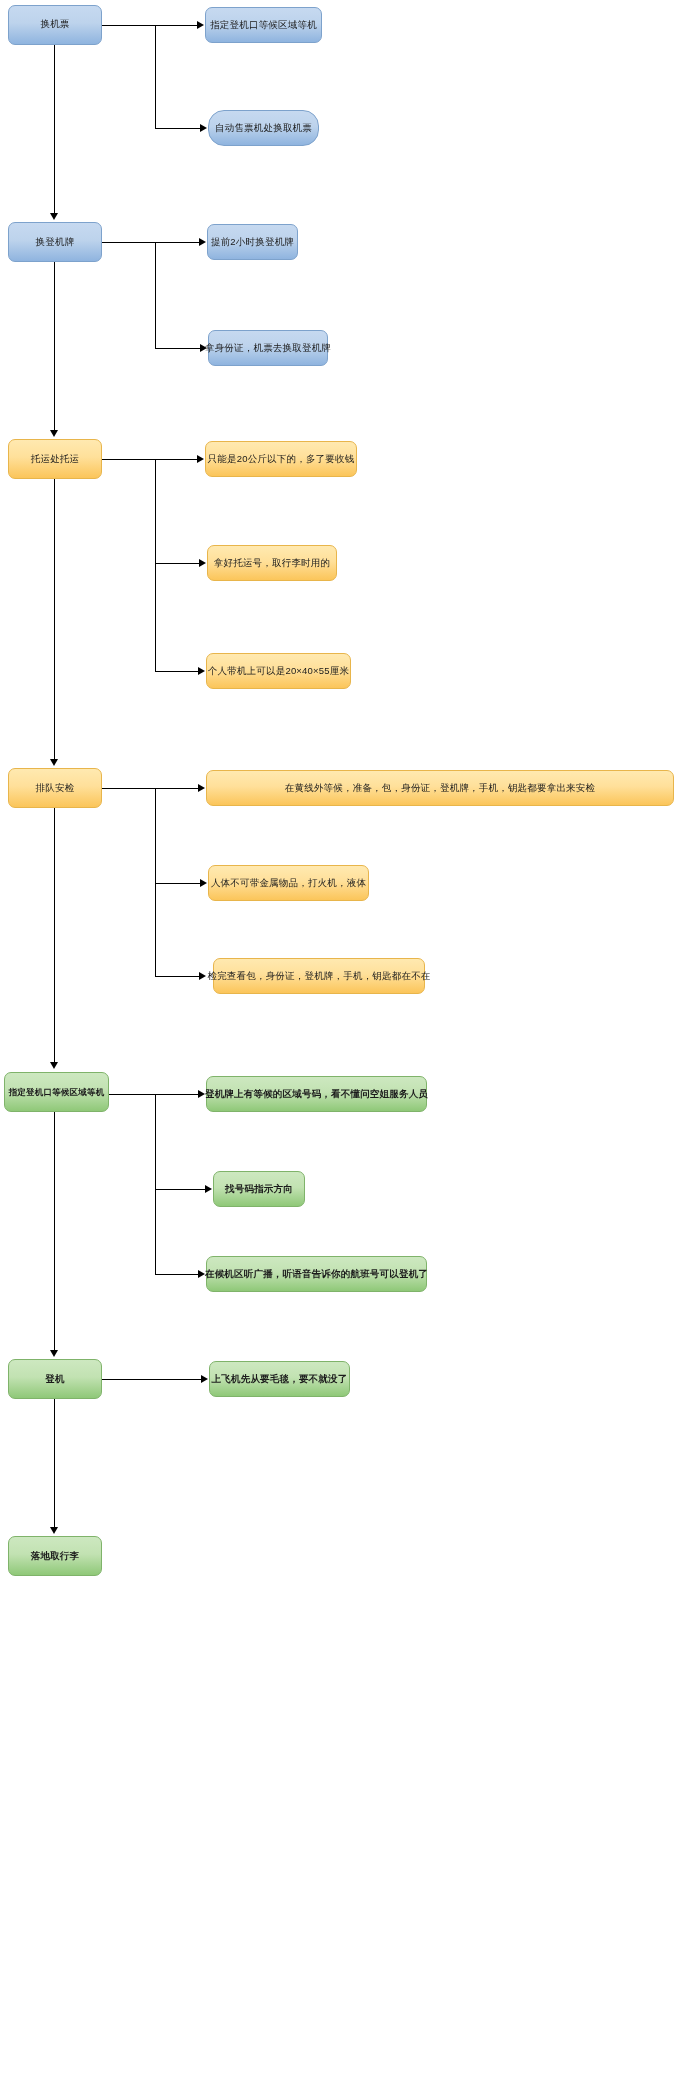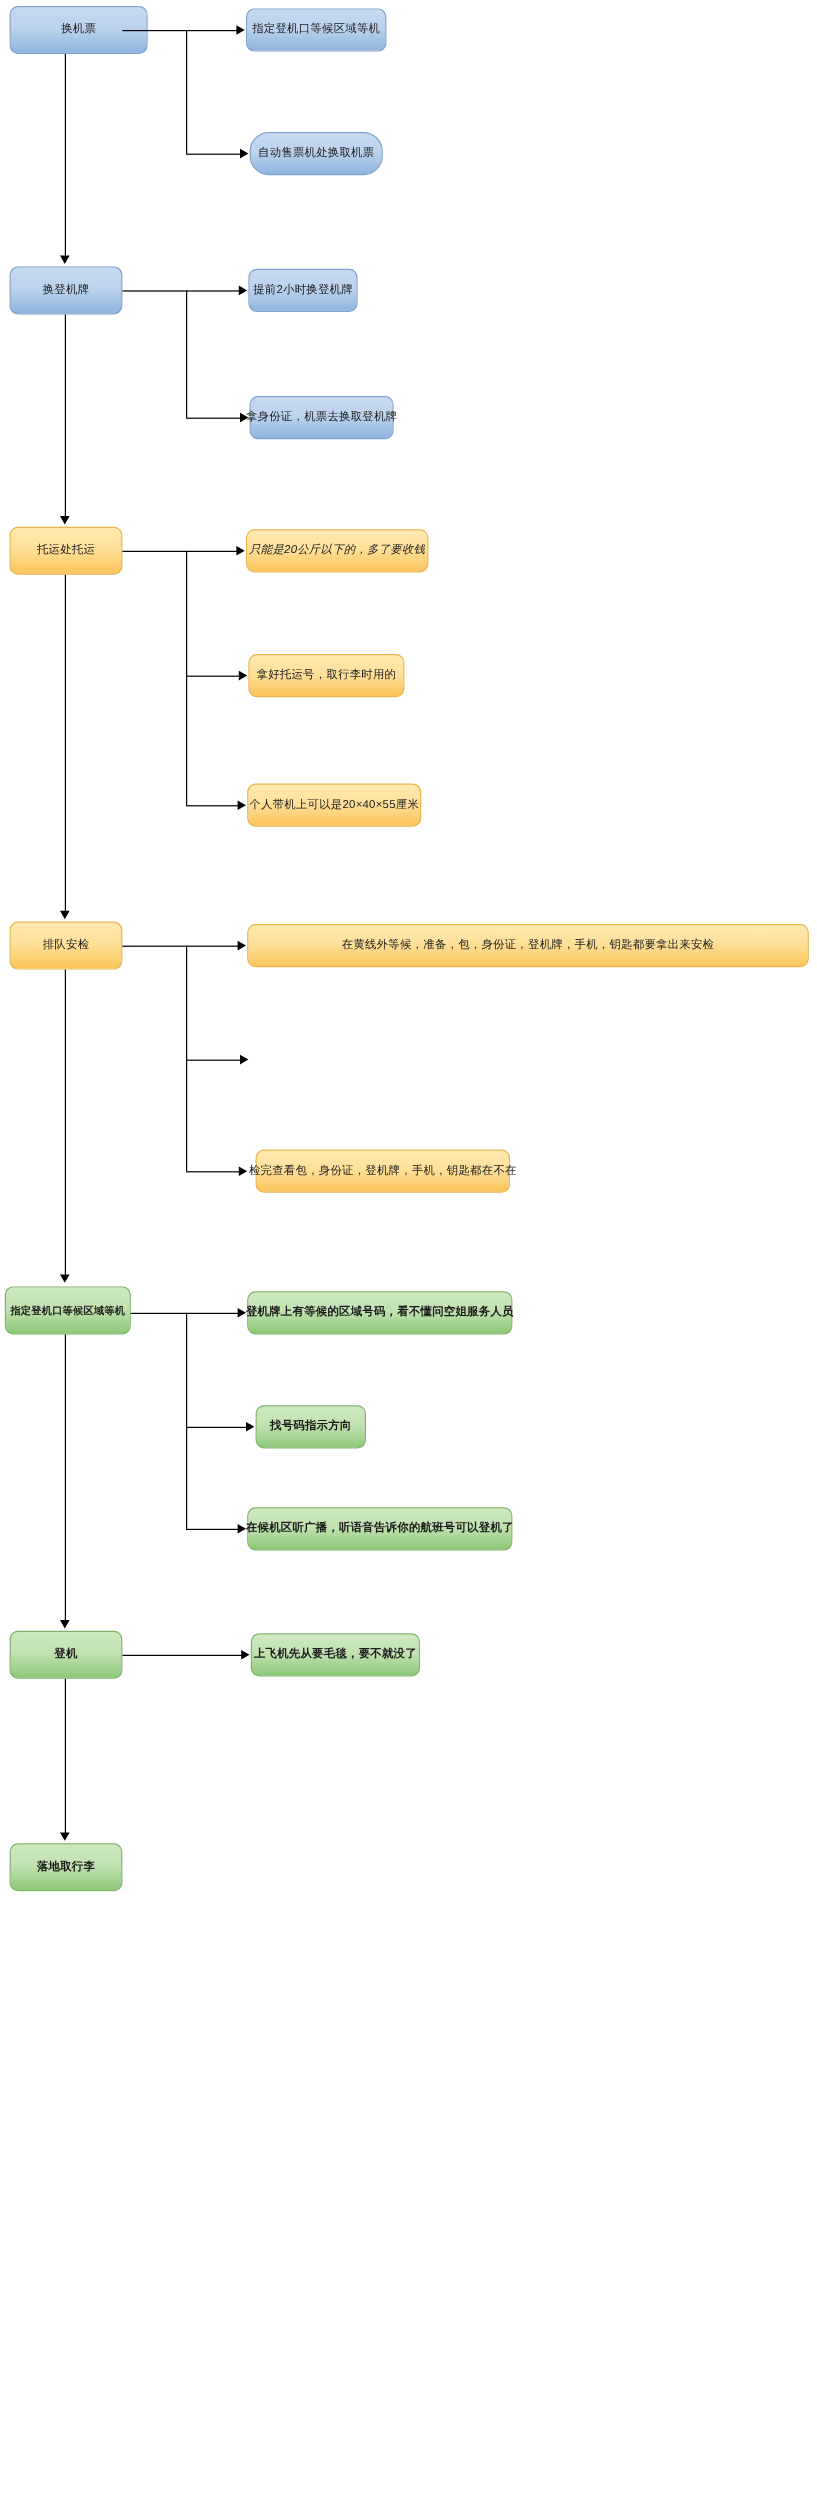--- a/index.html
+++ b/index.html
@@ -59,21 +59,21 @@
   .arrow.down{
     border-width:7px 4px 0 4px;
     border-color:#000000 transparent transparent transparent;
   }
 </style>
 </head>
 <body>
 
 <div id="canvas">
 
-  <div class="node blue" style="left:8px;top:5px;width:115px;height:40px;font-family:Liberation Mono, monospace;">换机票</div>
+  <div class="node blue" style="left:8px;top:5px;width:94px;height:40px;font-family:Liberation Mono, monospace;">换机票</div>
 
   <div class="node blue" style="left:205px;top:7px;width:117px;height:36px;">指定登机口等候区域等机</div>
 
   <div class="node blue" style="left:208px;top:110px;width:111px;height:36px;border-radius:16px;">自动售票机处换取机票</div>
 
   <div class="conn h" style="left:102px;top:25px;width:53px;"></div>
   <div class="conn v" style="left:155px;top:25px;height:103px;"></div>
   <div class="conn h" style="left:155px;top:25px;width:43px;"></div>
   <div class="conn h" style="left:155px;top:128px;width:46px;"></div>
   <div class="arrow right" style="left:197px;top:21px;"></div>
@@ -91,41 +91,42 @@
   <div class="conn v" style="left:155px;top:242px;height:106px;"></div>
   <div class="conn h" style="left:155px;top:242px;width:45px;"></div>
   <div class="conn h" style="left:155px;top:348px;width:46px;"></div>
   <div class="arrow right" style="left:199px;top:238px;"></div>
   <div class="arrow right" style="left:200px;top:344px;"></div>
   <div class="conn v" style="left:54px;top:262px;height:170px;"></div>
   <div class="arrow down" style="left:50px;top:430px;"></div>
 
   <div class="node yellow" style="left:8px;top:439px;width:94px;height:40px;">托运处托运</div>
 
-  <div class="node yellow" style="left:205px;top:441px;width:152px;height:36px;font-style:italic;">只能是20公斤以下的，多了要收钱</div>
+  <div class="node yellow" style="left:205px;top:441px;width:152px;height:36px;">只能是20公斤以下的，多了要收钱</div>
 
   <div class="node yellow" style="left:207px;top:545px;width:130px;height:36px;">拿好托运号，取行李时用的</div>
 
   <div class="node yellow" style="left:206px;top:653px;width:145px;height:36px;">个人带机上可以是20×40×55厘米</div>
 
   <div class="conn h" style="left:102px;top:459px;width:53px;"></div>
   <div class="conn v" style="left:155px;top:459px;height:212px;"></div>
   <div class="conn h" style="left:155px;top:459px;width:43px;"></div>
   <div class="conn h" style="left:155px;top:563px;width:45px;"></div>
   <div class="conn h" style="left:155px;top:671px;width:44px;"></div>
   <div class="arrow right" style="left:197px;top:455px;"></div>
   <div class="arrow right" style="left:199px;top:559px;"></div>
   <div class="arrow right" style="left:198px;top:667px;"></div>
   <div class="conn v" style="left:54px;top:479px;height:282px;"></div>
   <div class="arrow down" style="left:50px;top:759px;"></div>
 
   <div class="node yellow" style="left:8px;top:768px;width:94px;height:40px;">排队安检</div>
 
   <div class="node yellow" style="left:206px;top:770px;width:468px;height:36px;text-align:right;">在黄线外等候，准备，包，身份证，登机牌，手机，钥匙都要拿出来安检</div>
 
+  <div class="node yellow" style="left:208px;top:865px;width:161px;height:36px;">人体不可带金属物品，打火机，液体</div>
 
   <div class="node yellow" style="left:213px;top:958px;width:212px;height:36px;">检完查看包，身份证，登机牌，手机，钥匙都在不在</div>
 
   <div class="conn h" style="left:102px;top:788px;width:53px;"></div>
   <div class="conn v" style="left:155px;top:788px;height:188px;"></div>
   <div class="conn h" style="left:155px;top:788px;width:44px;"></div>
   <div class="conn h" style="left:155px;top:883px;width:46px;"></div>
   <div class="conn h" style="left:155px;top:976px;width:45px;"></div>
   <div class="arrow right" style="left:198px;top:784px;"></div>
   <div class="arrow right" style="left:200px;top:879px;"></div>

